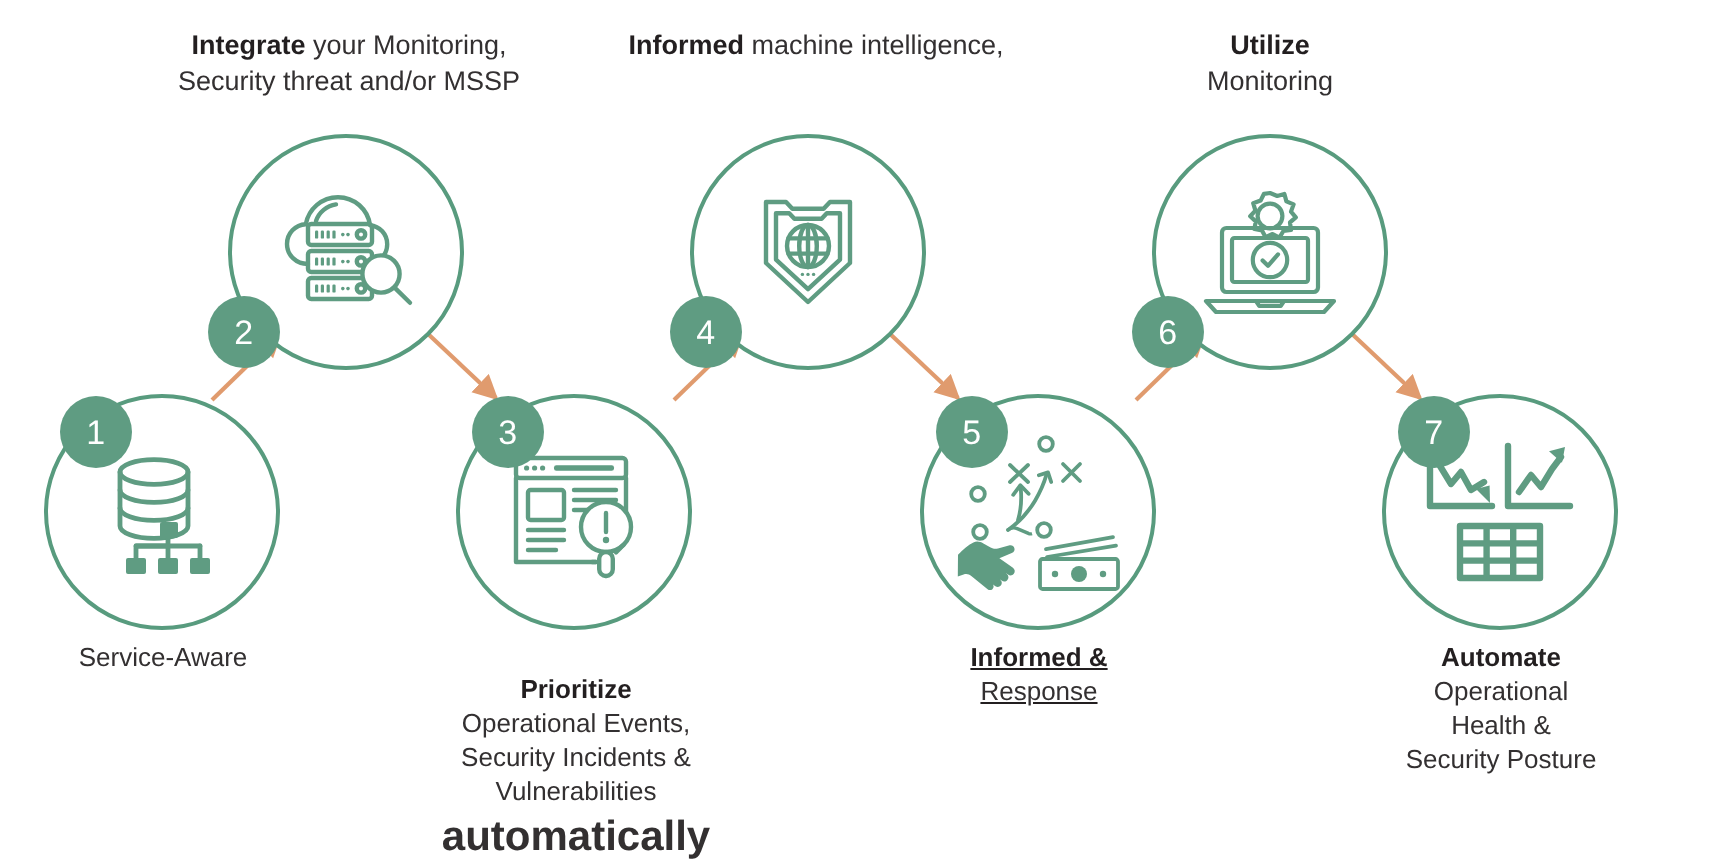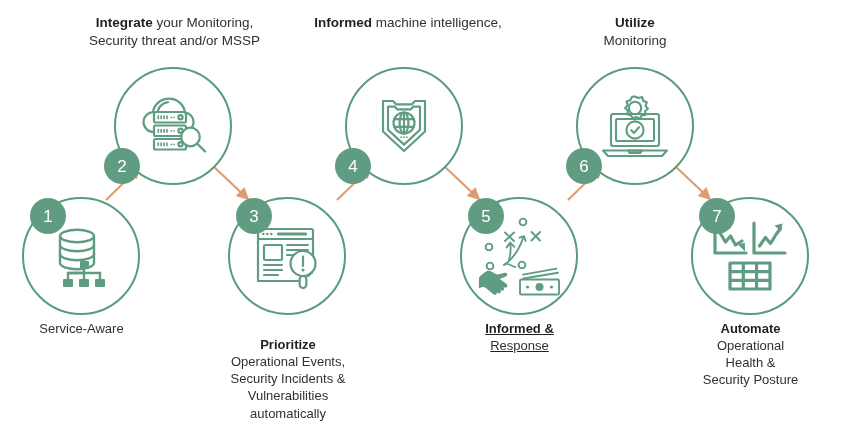--- a/index.html
+++ b/index.html
@@ -35,21 +35,21 @@
     letter-spacing:.2px;
     z-index:6;
   }
 
   
   .cap{position:absolute;text-align:center;line-height:1.32;}
   .cap .hd{font-weight:700;}
   .cap .bd{font-weight:400;color:#333031;}
   .cap.top{font-size:13.5px;}
   .cap.bot{font-size:13px;}
-  .cap .big{font-size:13px;}
+  .cap .big{font-size:21px;font-weight:bold;}
 </style>
 </head>
 <body>
 
 <div id="stage">
 
   <svg id="links" viewBox="0 0 862 431">
     <defs>
       <marker id="ah" markerWidth="7" markerHeight="7" refX="5.2" refY="3" orient="auto">
         <path d="M0,0 L6,3 L0,6 z" fill="#e09b6e"></path>

